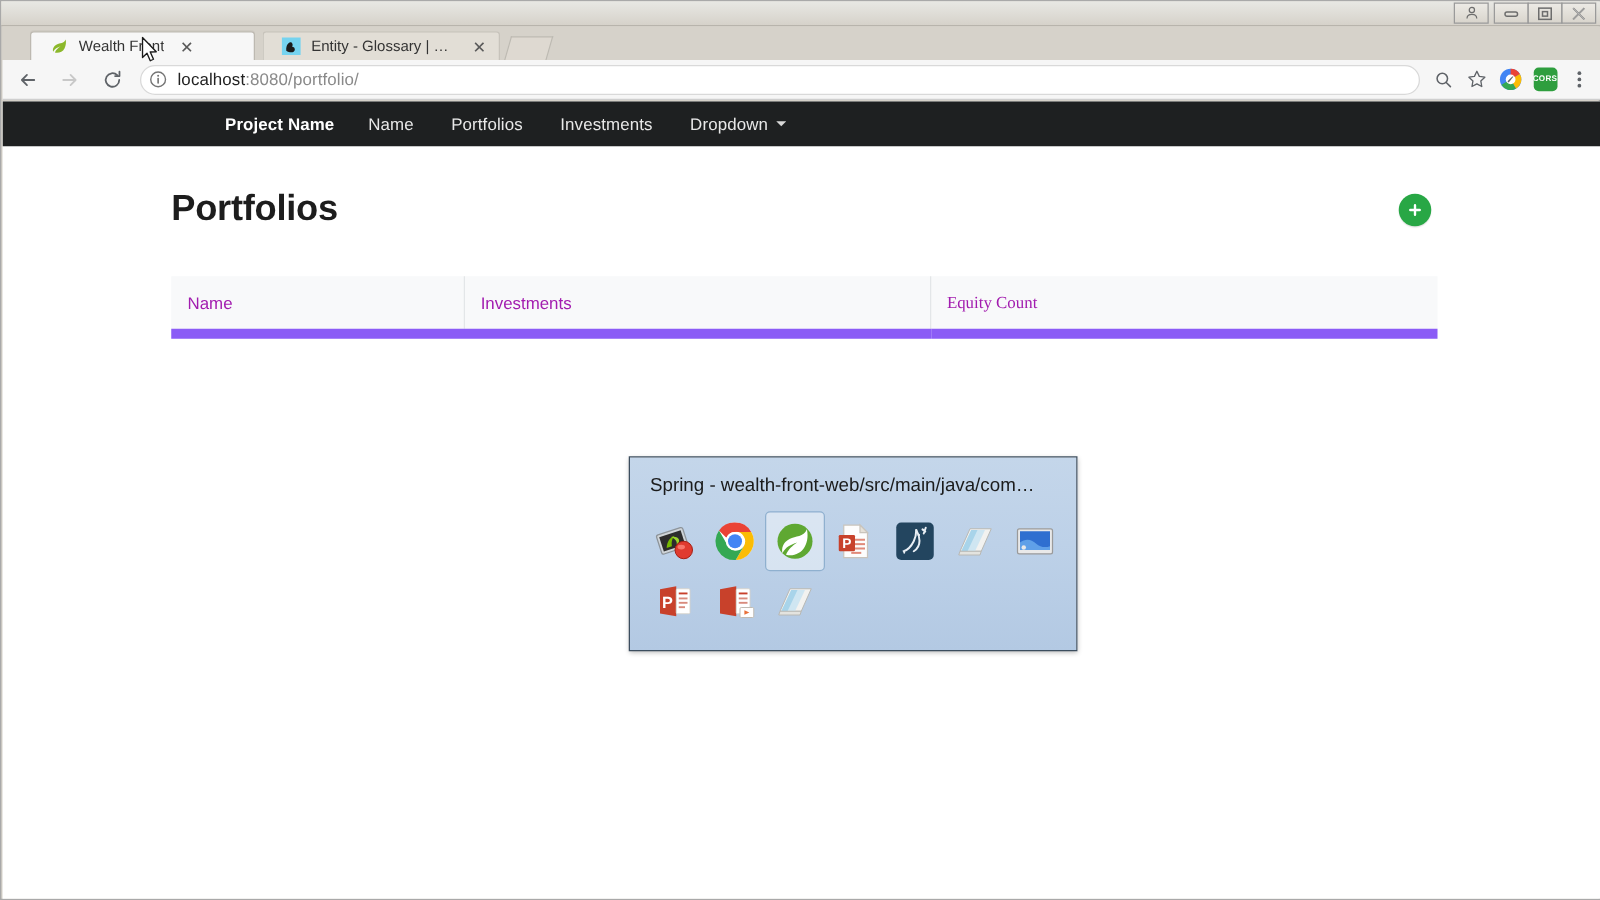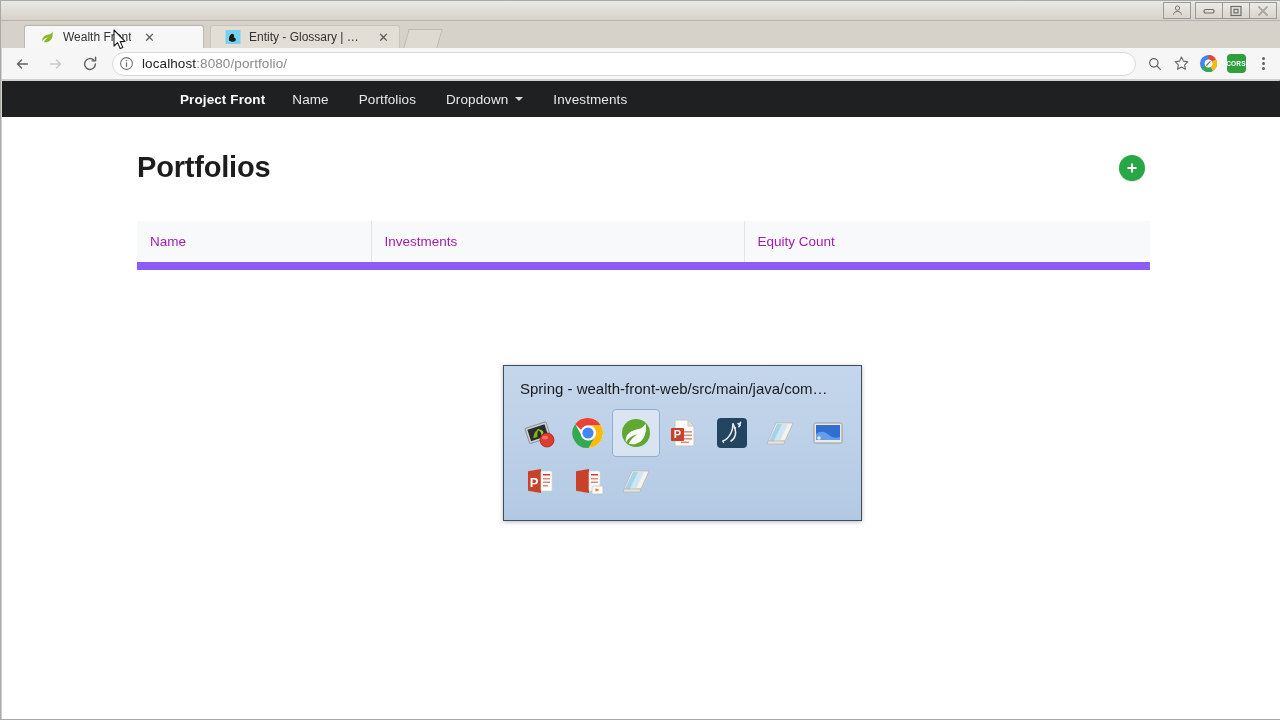--- a/index.html
+++ b/index.html
@@ -151,21 +151,21 @@
     width: 1013px; margin-top: 37px;
     border-collapse: collapse; table-layout: fixed;
   }
   table.data th {
     background: #f8f9fa;
     font-size: 13.5px; font-weight: normal; color: #a21caf;
     text-align: left; padding: 13px 0 13px 13px;
     border-bottom: 8px solid #8b5cf6;
     border-right: 1px solid #e3e6e8;
   }
-  table.data th:last-child { border-right: none; }
+  table.data th:last-child { border-right: none; font-family: Liberation Serif, serif; }
 
   
   .switcher {
     position: absolute; left: 501px; top: 284px;
     width: 359px; height: 156px;
     background: linear-gradient(to bottom,#c4d6ea 0%, #bdd1e8 45%, #b3c9e3 100%);
     border: 1px solid #3c4d5e;
     box-shadow: 0 1px 4px rgba(0,0,0,.28);
   }
   .switcher-title {
@@ -310,28 +310,28 @@
             <i></i>
             <i></i>
           </div>
       </div>
     </div>
 
     <div class="viewport">
 
       <div class="navbar">
         <div class="nav-inner">
-          <div class="nav-brand">Project Front</div>
+          <div class="nav-brand">Project Name</div>
           <div class="nav-link">Name</div>
           <div class="nav-link">Portfolios</div>
+          <div class="nav-link">Investments</div>
           <div class="nav-link">
             <span>Dropdown</span>
             <span class="caret"></span>
           </div>
-          <div class="nav-link">Investments</div>
         </div>
       </div>
 
       <div class="container">
         <div class="page-head">
           <div class="page-title">Portfolios</div>
           <div class="add-btn">
             <svg width="12" height="12" viewBox="0 0 12 12">
                 <path d="M6 2.2v7.6M2.2 6h7.6" stroke="#fff" stroke-width="1.9" stroke-linecap="round"></path>
               </svg>

